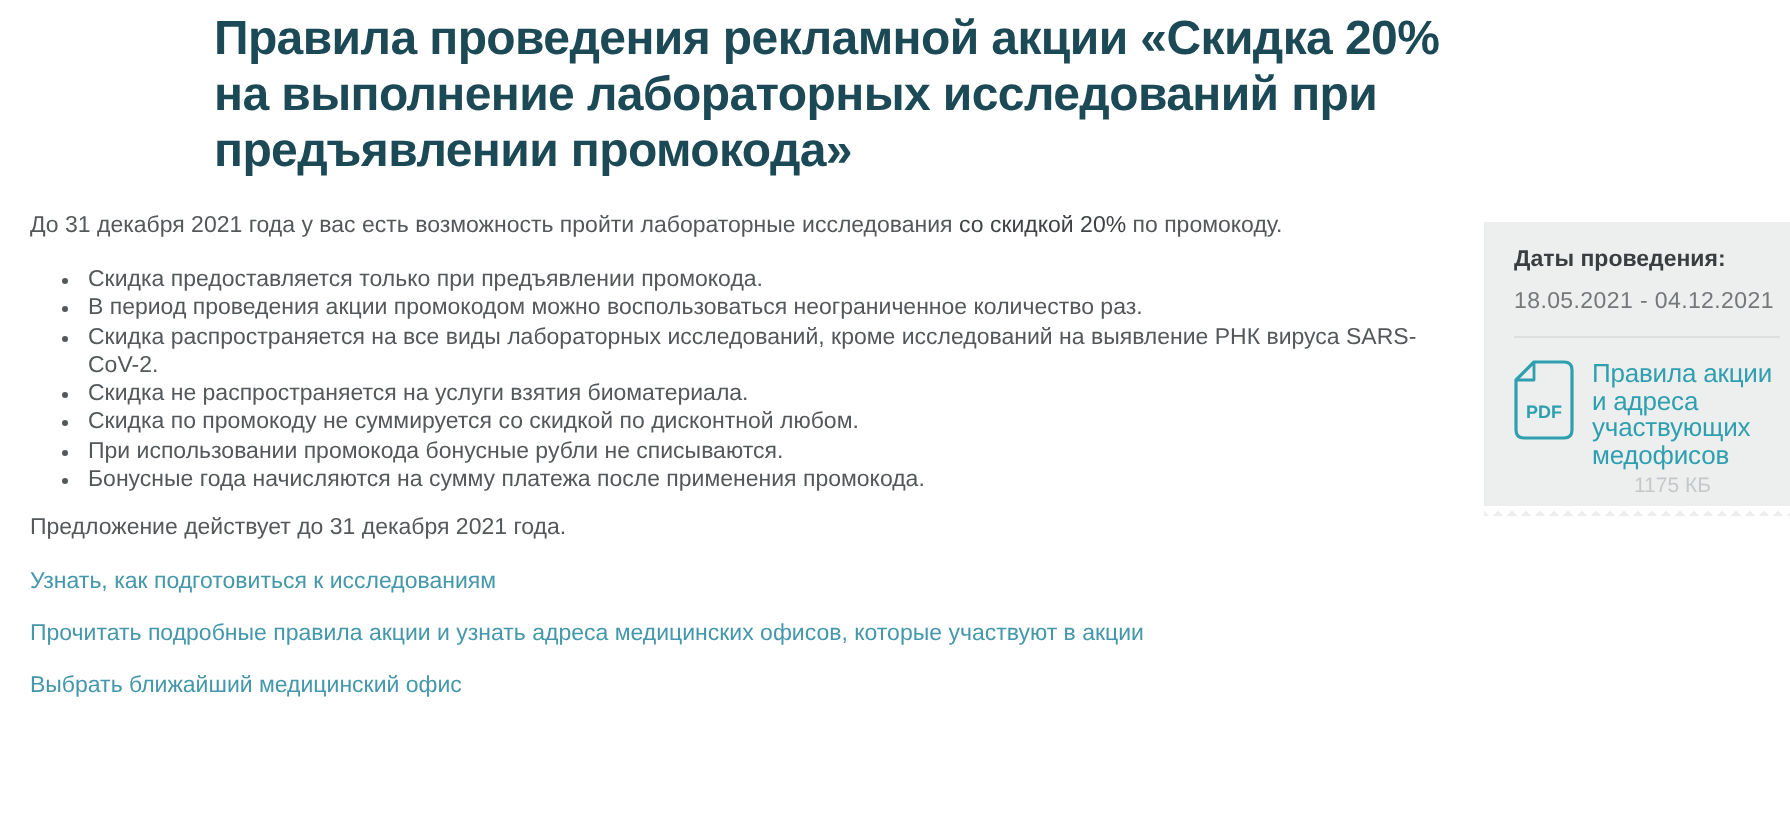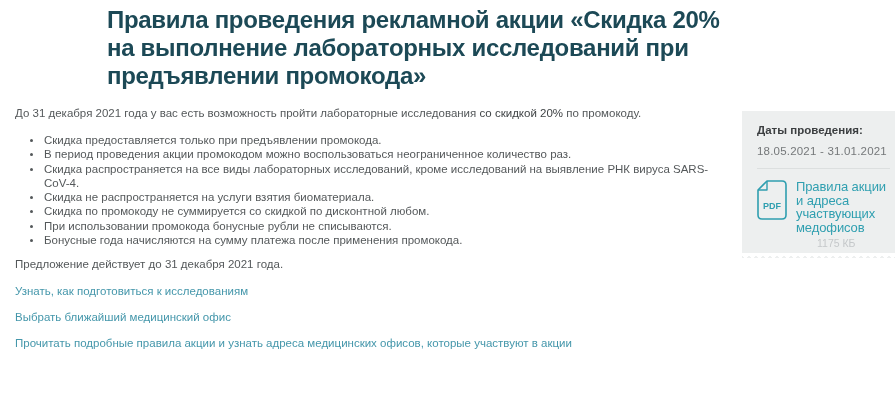--- a/index.html
+++ b/index.html
@@ -139,39 +139,39 @@
   <h1 class="title">Правила проведения рекламной акции «Скидка 20% на выполнение лабораторных исследований при предъявлении промокода»</h1>
 
   <div class="content">
 
     <p class="para"><span>До 31 декабря 2021 года у вас есть возможность пройти лабораторные исследования </span><strong>со скидкой 20%</strong><span> по промокоду.</span></p>
 
 
     <ul class="rules">
       <li>Скидка предоставляется только при предъявлении промокода.</li>
       <li>В период проведения акции промокодом можно воспользоваться неограниченное количество раз.</li>
-      <li>Скидка распространяется на все виды лабораторных исследований, кроме исследований на выявление РНК вируса SARS-CoV-4.</li>
+      <li>Скидка распространяется на все виды лабораторных исследований, кроме исследований на выявление РНК вируса SARS-CoV-2.</li>
       <li>Скидка не распространяется на услуги взятия биоматериала.</li>
       <li>Скидка по промокоду не суммируется со скидкой по дисконтной любом.</li>
       <li>При использовании промокода бонусные рубли не списываются.</li>
       <li>Бонусные года начисляются на сумму платежа после применения промокода.</li>
     </ul>
 
     <p class="para">Предложение действует до 31 декабря 2021 года.</p>
 
     <a class="link">Узнать, как подготовиться к исследованиям</a>
+    <a class="link">Прочитать подробные правила акции и узнать адреса медицинских офисов, которые участвуют в акции</a>
     <a class="link">Выбрать ближайший медицинский офис</a>
-    <a class="link">Прочитать подробные правила акции и узнать адреса медицинских офисов, которые участвуют в акции</a>
 
   </div>
 
   <aside class="sidebar">
 
     <div class="dates-heading">Даты проведения:</div>
-    <div class="dates-value">18.05.2021 - 31.01.2021</div>
+    <div class="dates-value">18.05.2021 - 04.12.2021</div>
 
     <div class="divider"></div>
 
     <div class="file-row">
       <span class="pdf-icon">
         <svg width="30" height="40" viewBox="0 0 30 40" xmlns="http://www.w3.org/2000/svg" aria-hidden="true">
           <path d="M10,1 H25 Q29,1 29,5 V35 Q29,39 25,39 H5 Q1,39 1,35 V10 Z" fill="none" stroke="#2f9fb0" stroke-width="1.6" stroke-linejoin="round"></path>
           <path d="M10,1 V10 H1" fill="none" stroke="#2f9fb0" stroke-width="1.4" stroke-linejoin="round"></path>
           <text x="15" y="29" text-anchor="middle" font-family="Liberation Sans, DejaVu Sans, sans-serif" font-size="9" font-weight="bold" fill="#2f9fb0">PDF</text>
         </svg>

